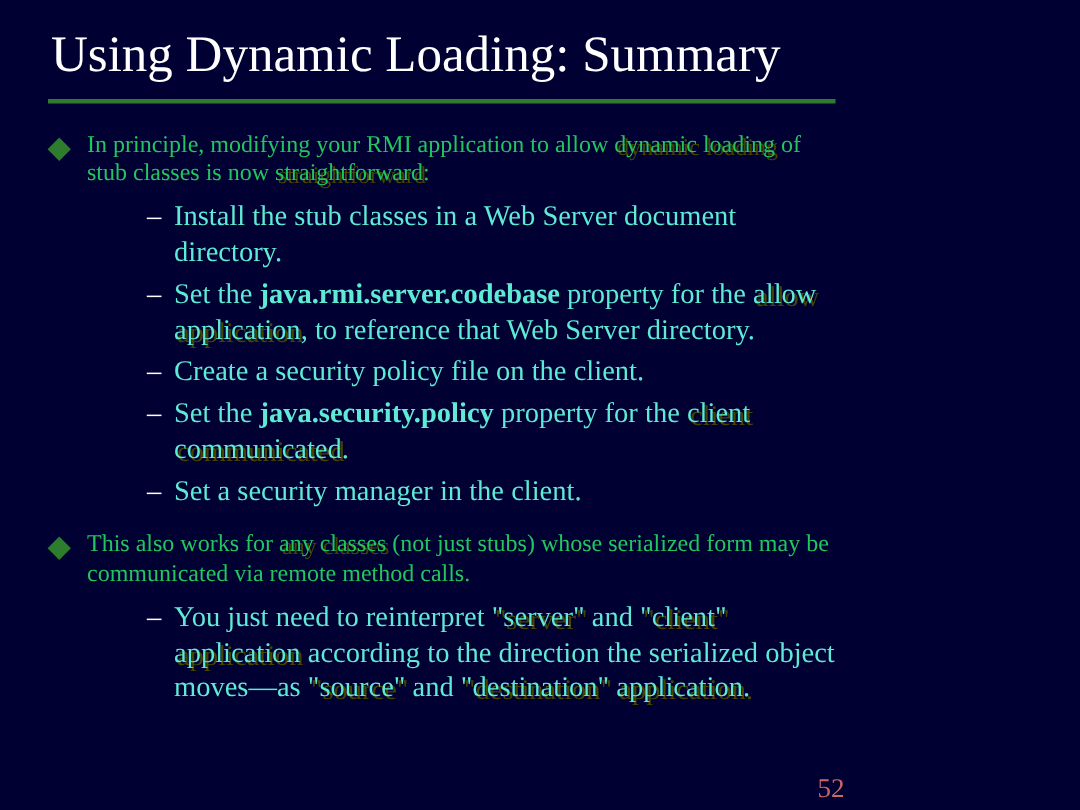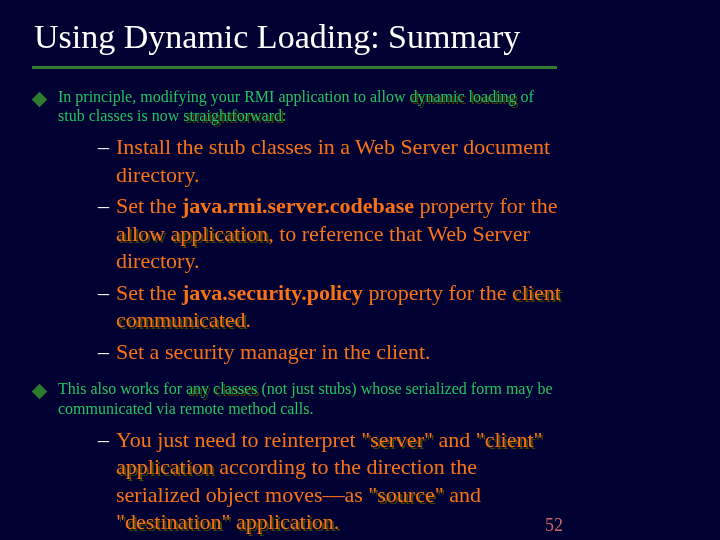--- a/index.html
+++ b/index.html
@@ -51,25 +51,25 @@
     background: #2e7d2e;
     transform: rotate(45deg);
   }
   .sub-bullets {
     margin: 6px 0 14px 0;
     padding: 0 0 0 70px;
     list-style: none;
   }
   .sub-bullets > li {
     position: relative;
-    font-size: 22px;
+    font-size: 19px;
     line-height: 1.25;
     padding-left: 18px;
     margin-bottom: 4px;
-    color: #f97316;
+    color: #5eead4;
   }
   .sub-bullets > li::before {
     content: "–";
     position: absolute;
     left: 0;
     top: 0;
     color: #ffffff;
   }
   .shadow-word {
     text-shadow: 2px 2px 0 #444400;
@@ -99,20 +99,23 @@
   </ul>
 
   <ul class="sub-bullets">
     <li>
       <span>Install the stub classes in a Web Server document directory.</span>
     </li>
     <li>
       <span>Set the </span><b>java.rmi.server.codebase</b><span> property for the </span><span class="shadow-word">allow application</span><span>, to reference that Web Server directory.</span>
     </li>
     <li>
+      <span>Create a security policy file on the client.</span>
+    </li>
+    <li>
       <span>Set the </span><b>java.security.policy</b><span> property for the </span><span class="shadow-word">client communicated</span><span>.</span>
     </li>
     <li>
       <span>Set a security manager in the client.</span>
     </li>
   </ul>
 
   <ul class="top-bullets">
     <li>
       <span class="diamond"></span>

